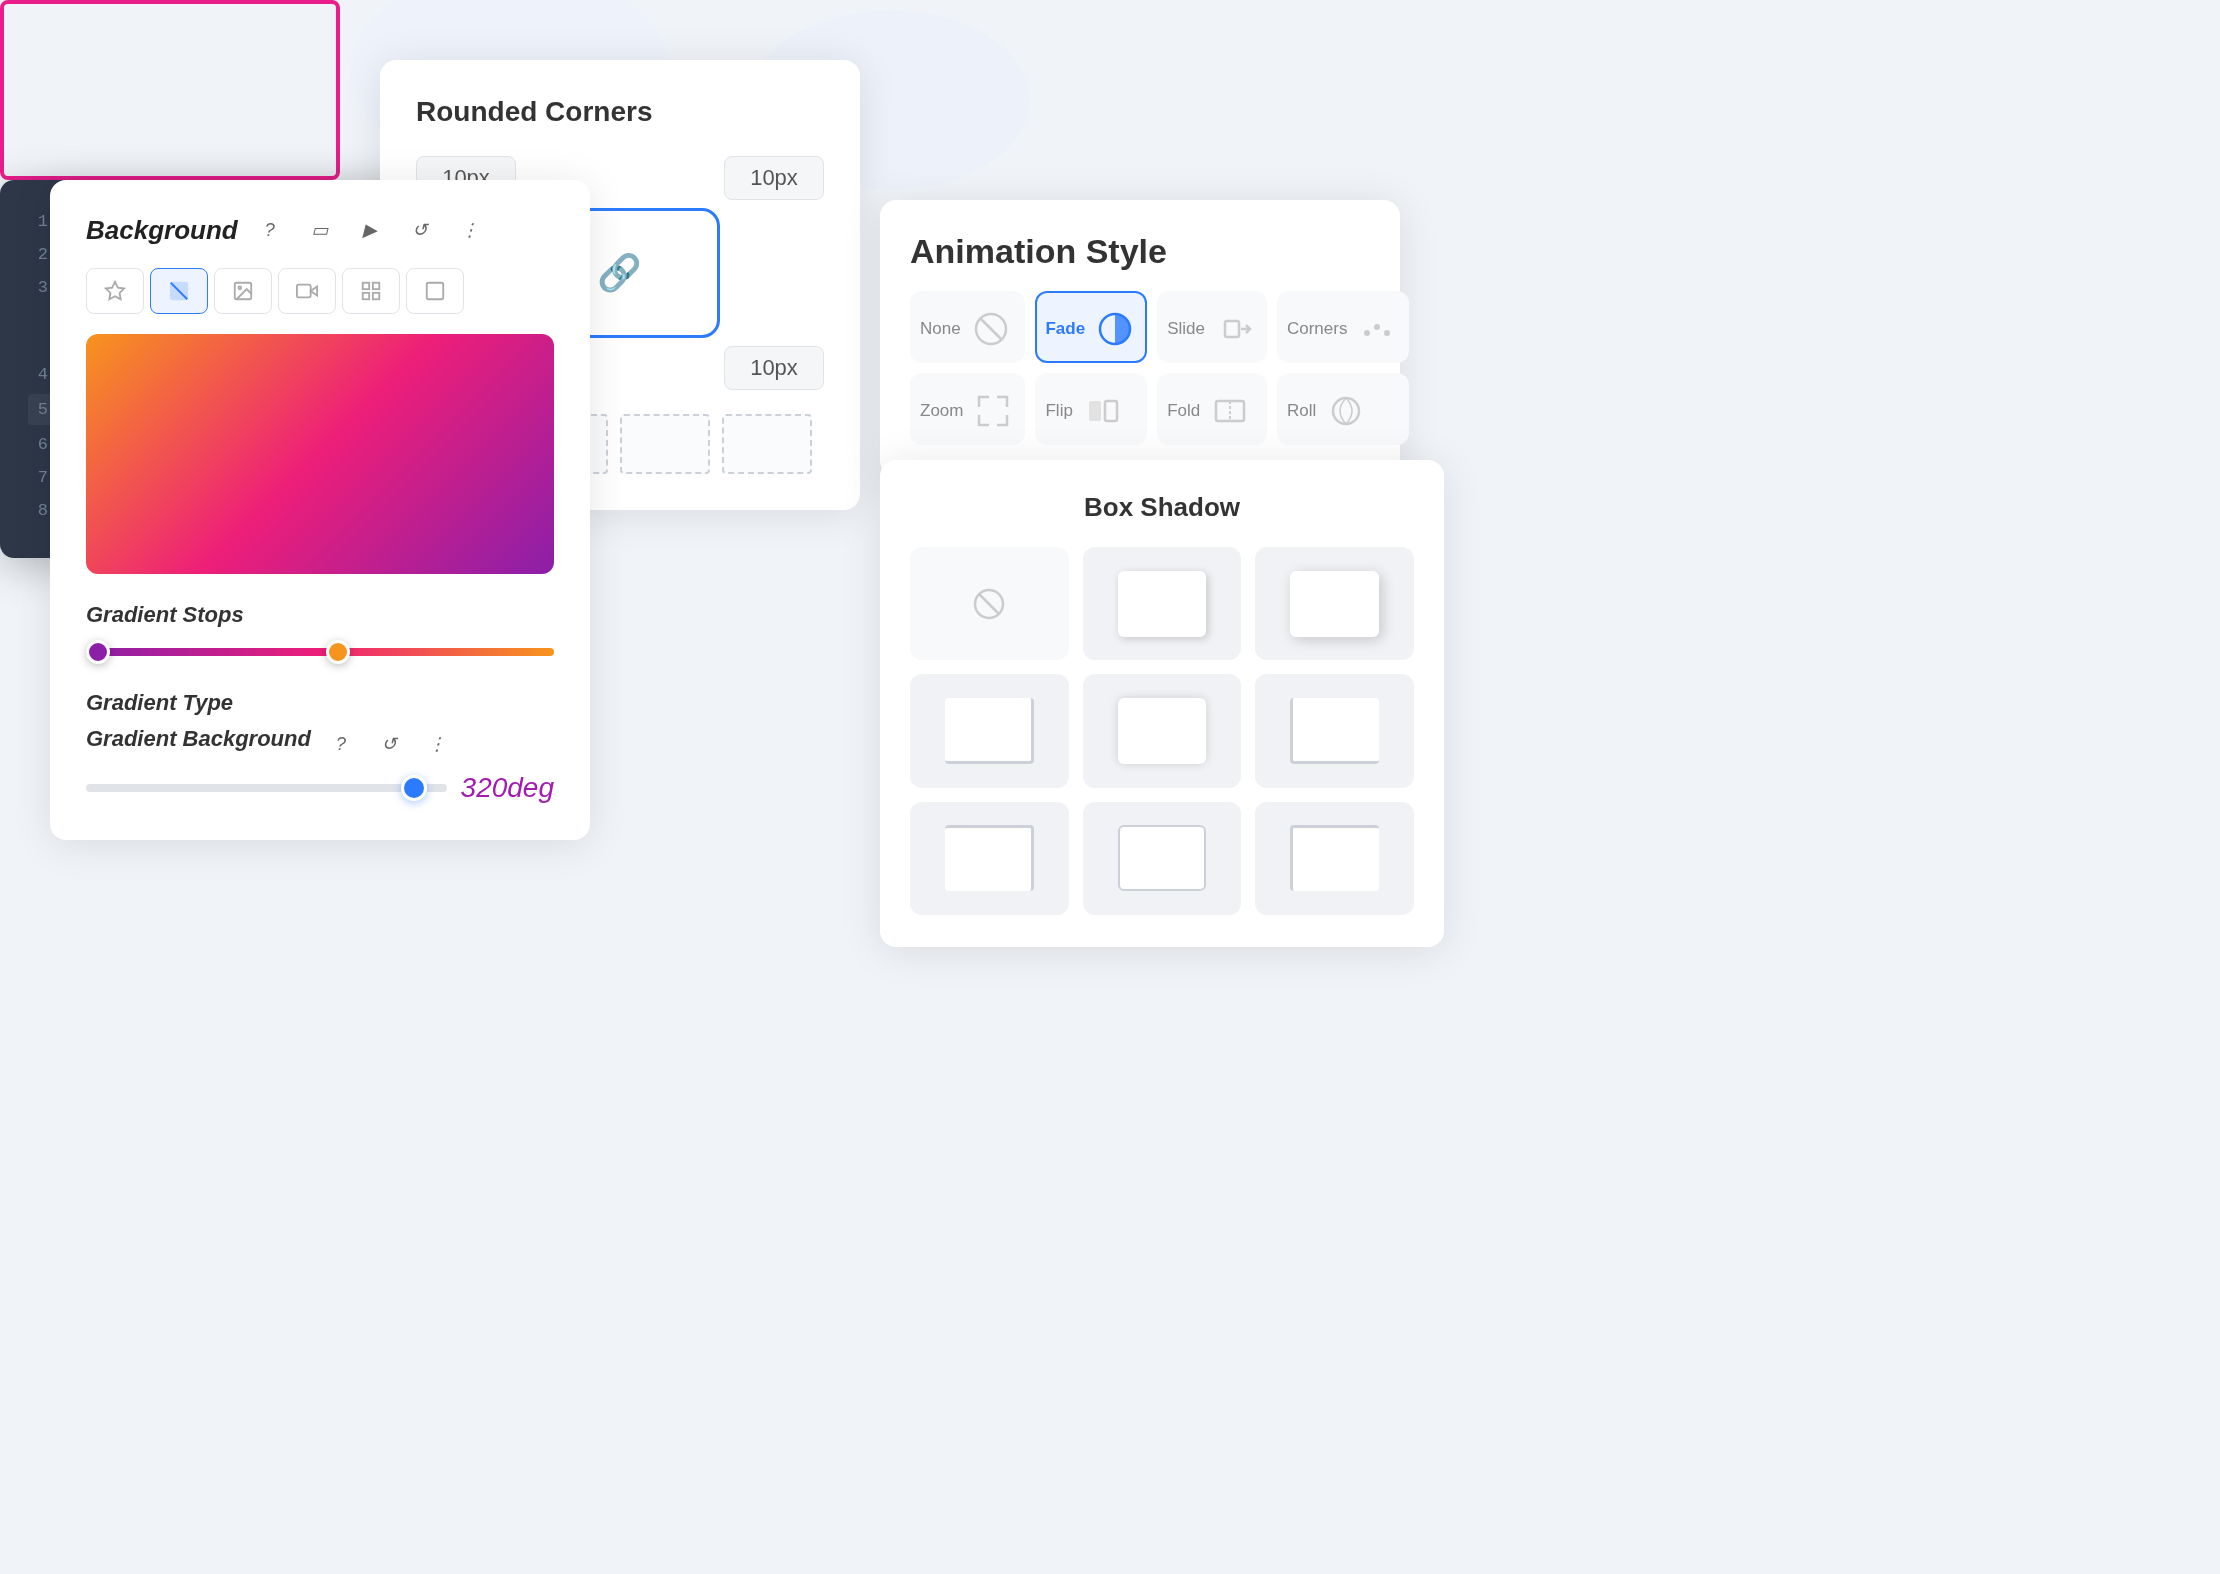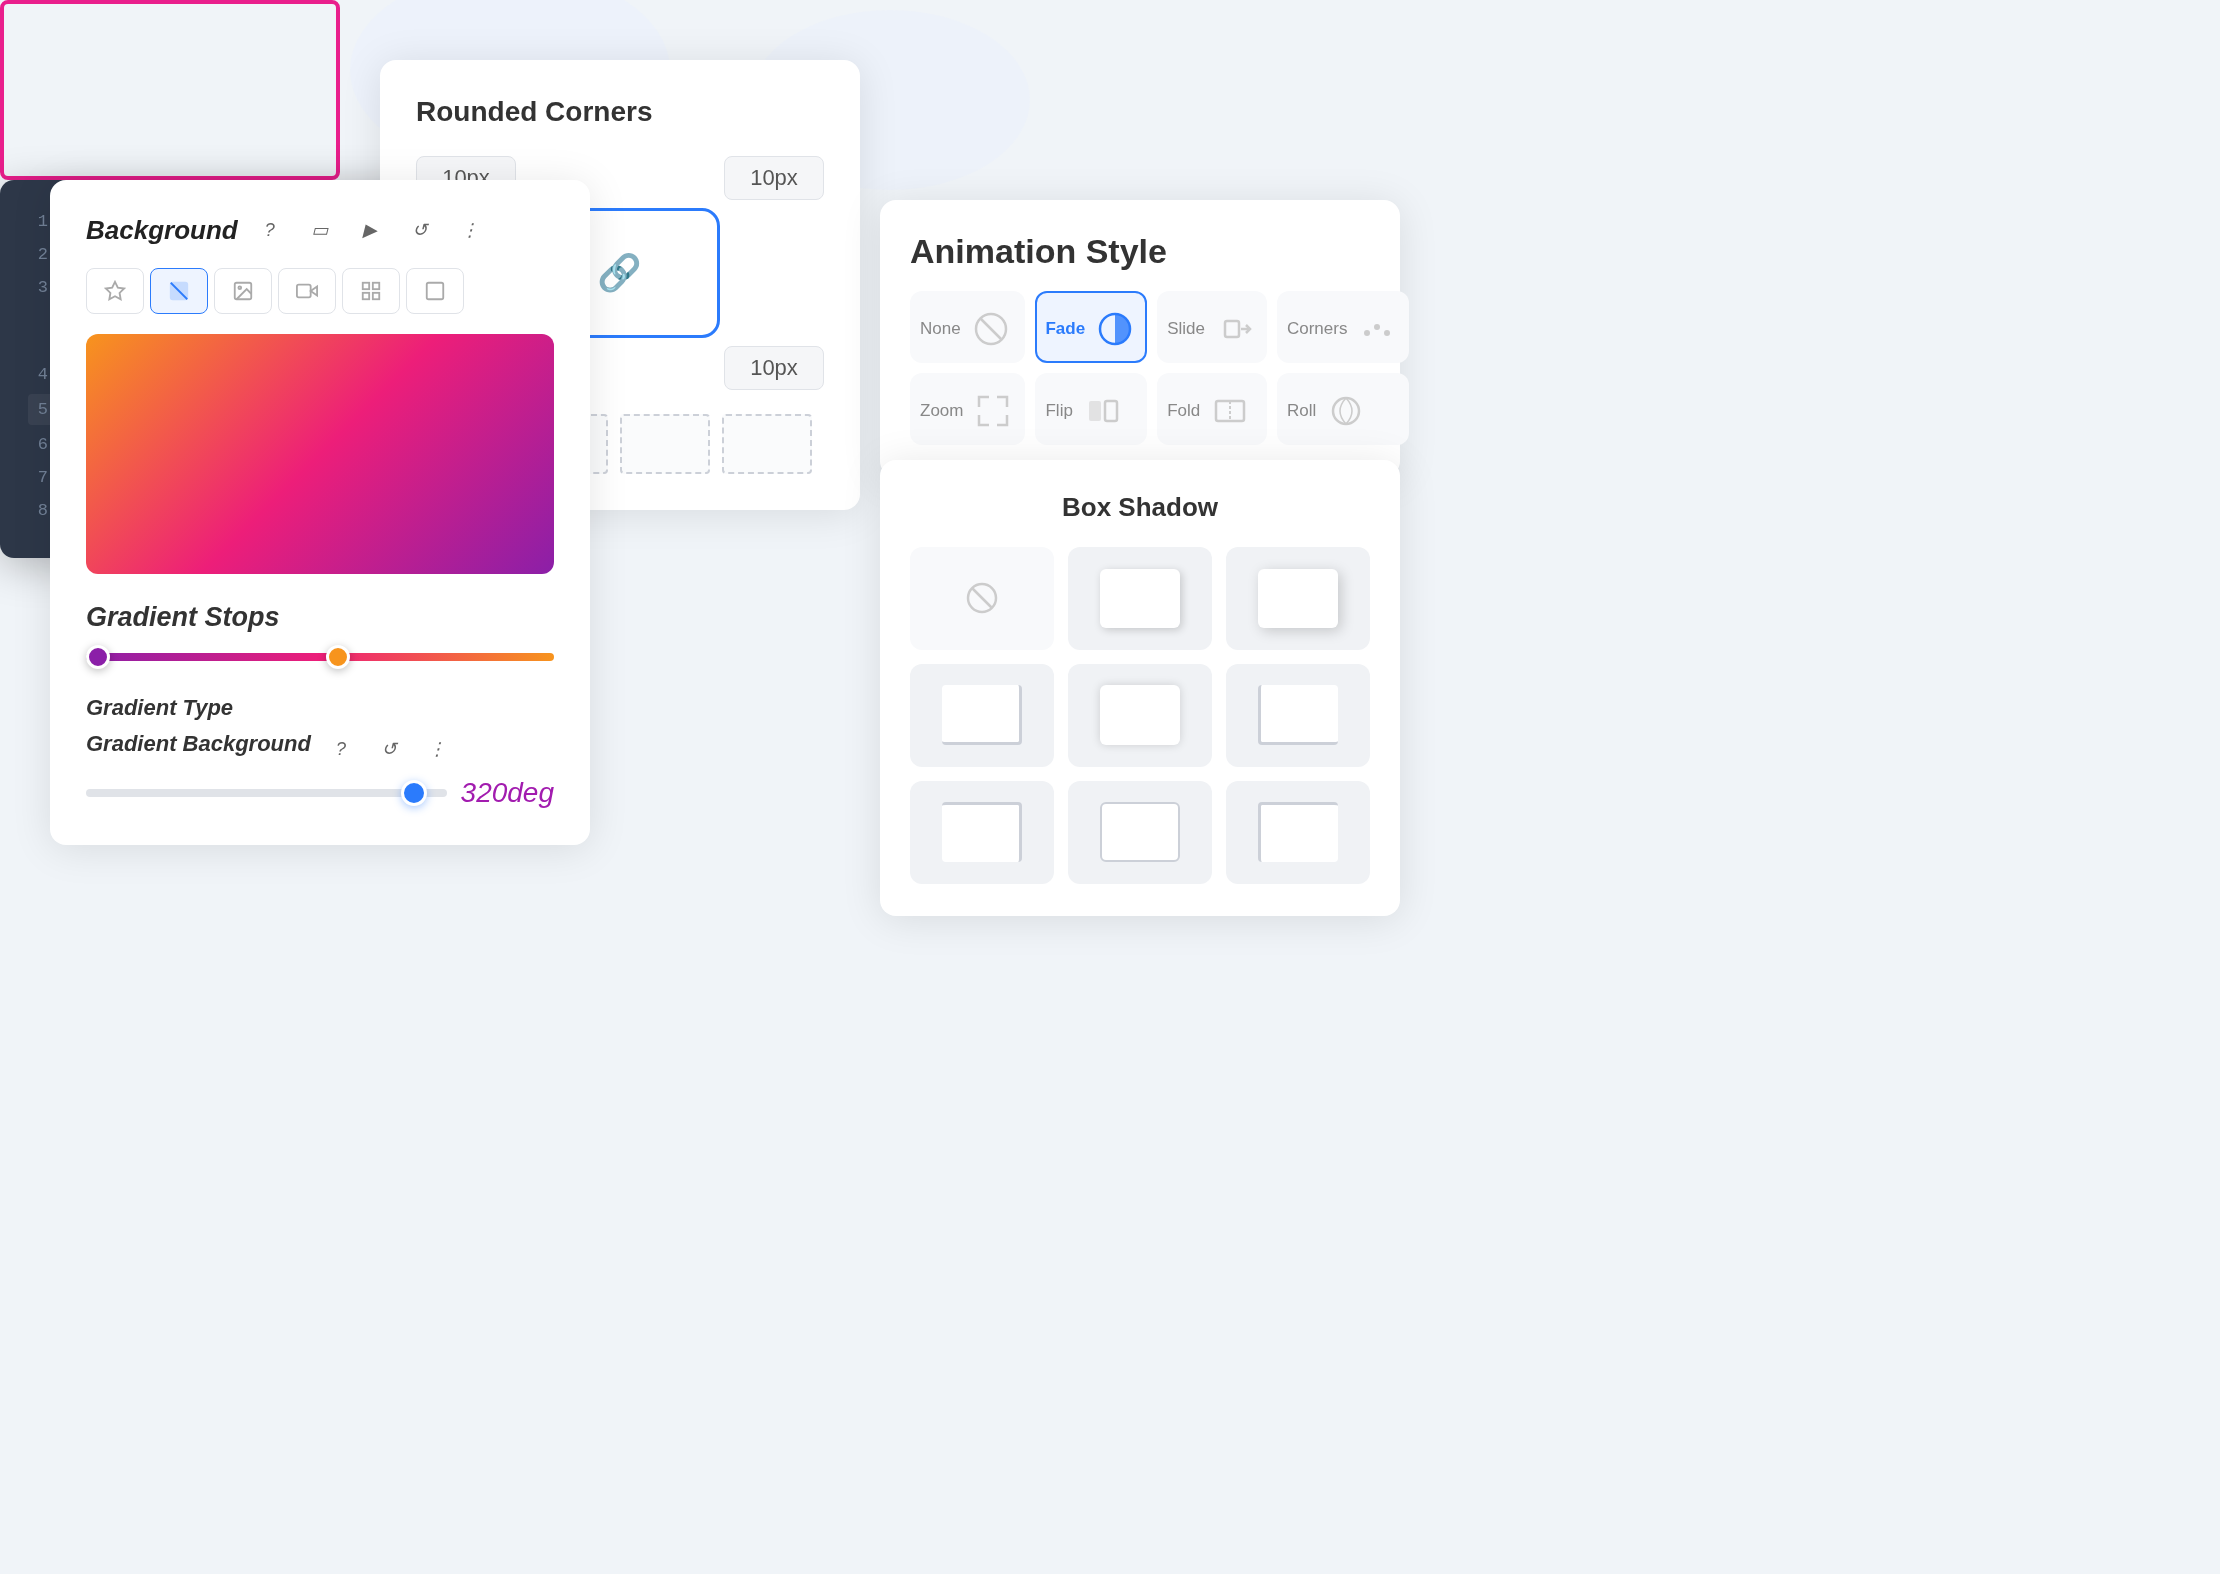--- a/index.html
+++ b/index.html
@@ -128,21 +128,21 @@
       background: #eef4ff;
     }
     .gradient-preview {
       width: 100%;
       height: 240px;
       border-radius: 12px;
       background: linear-gradient(135deg, #f7941d 0%, #ed1e79 50%, #8b1fa8 100%);
       margin-bottom: 28px;
     }
     .section-label {
-      font-size: 27px;
+      font-size: 22px;
       font-weight: 600;
       color: #333;
       margin-bottom: 14px;
     }
     .gradient-stops-slider {
       position: relative;
       height: 20px;
       margin-bottom: 28px;
     }
     .slider-track {
@@ -274,21 +274,21 @@
       color: #bbb;
     }
     .anim-item.active .anim-icon {
       color: #2b7bfc;
     }
 
     
     .box-shadow-panel {
       top: 460px;
       left: 880px;
-      width: 520px;
+      width: 564px;
       padding: 32px 30px;
       z-index: 3;
     }
     .shadow-title {
       font-size: 26px;
       font-weight: 600;
       color: #333;
       margin-bottom: 24px;
       text-align: center;
     }

